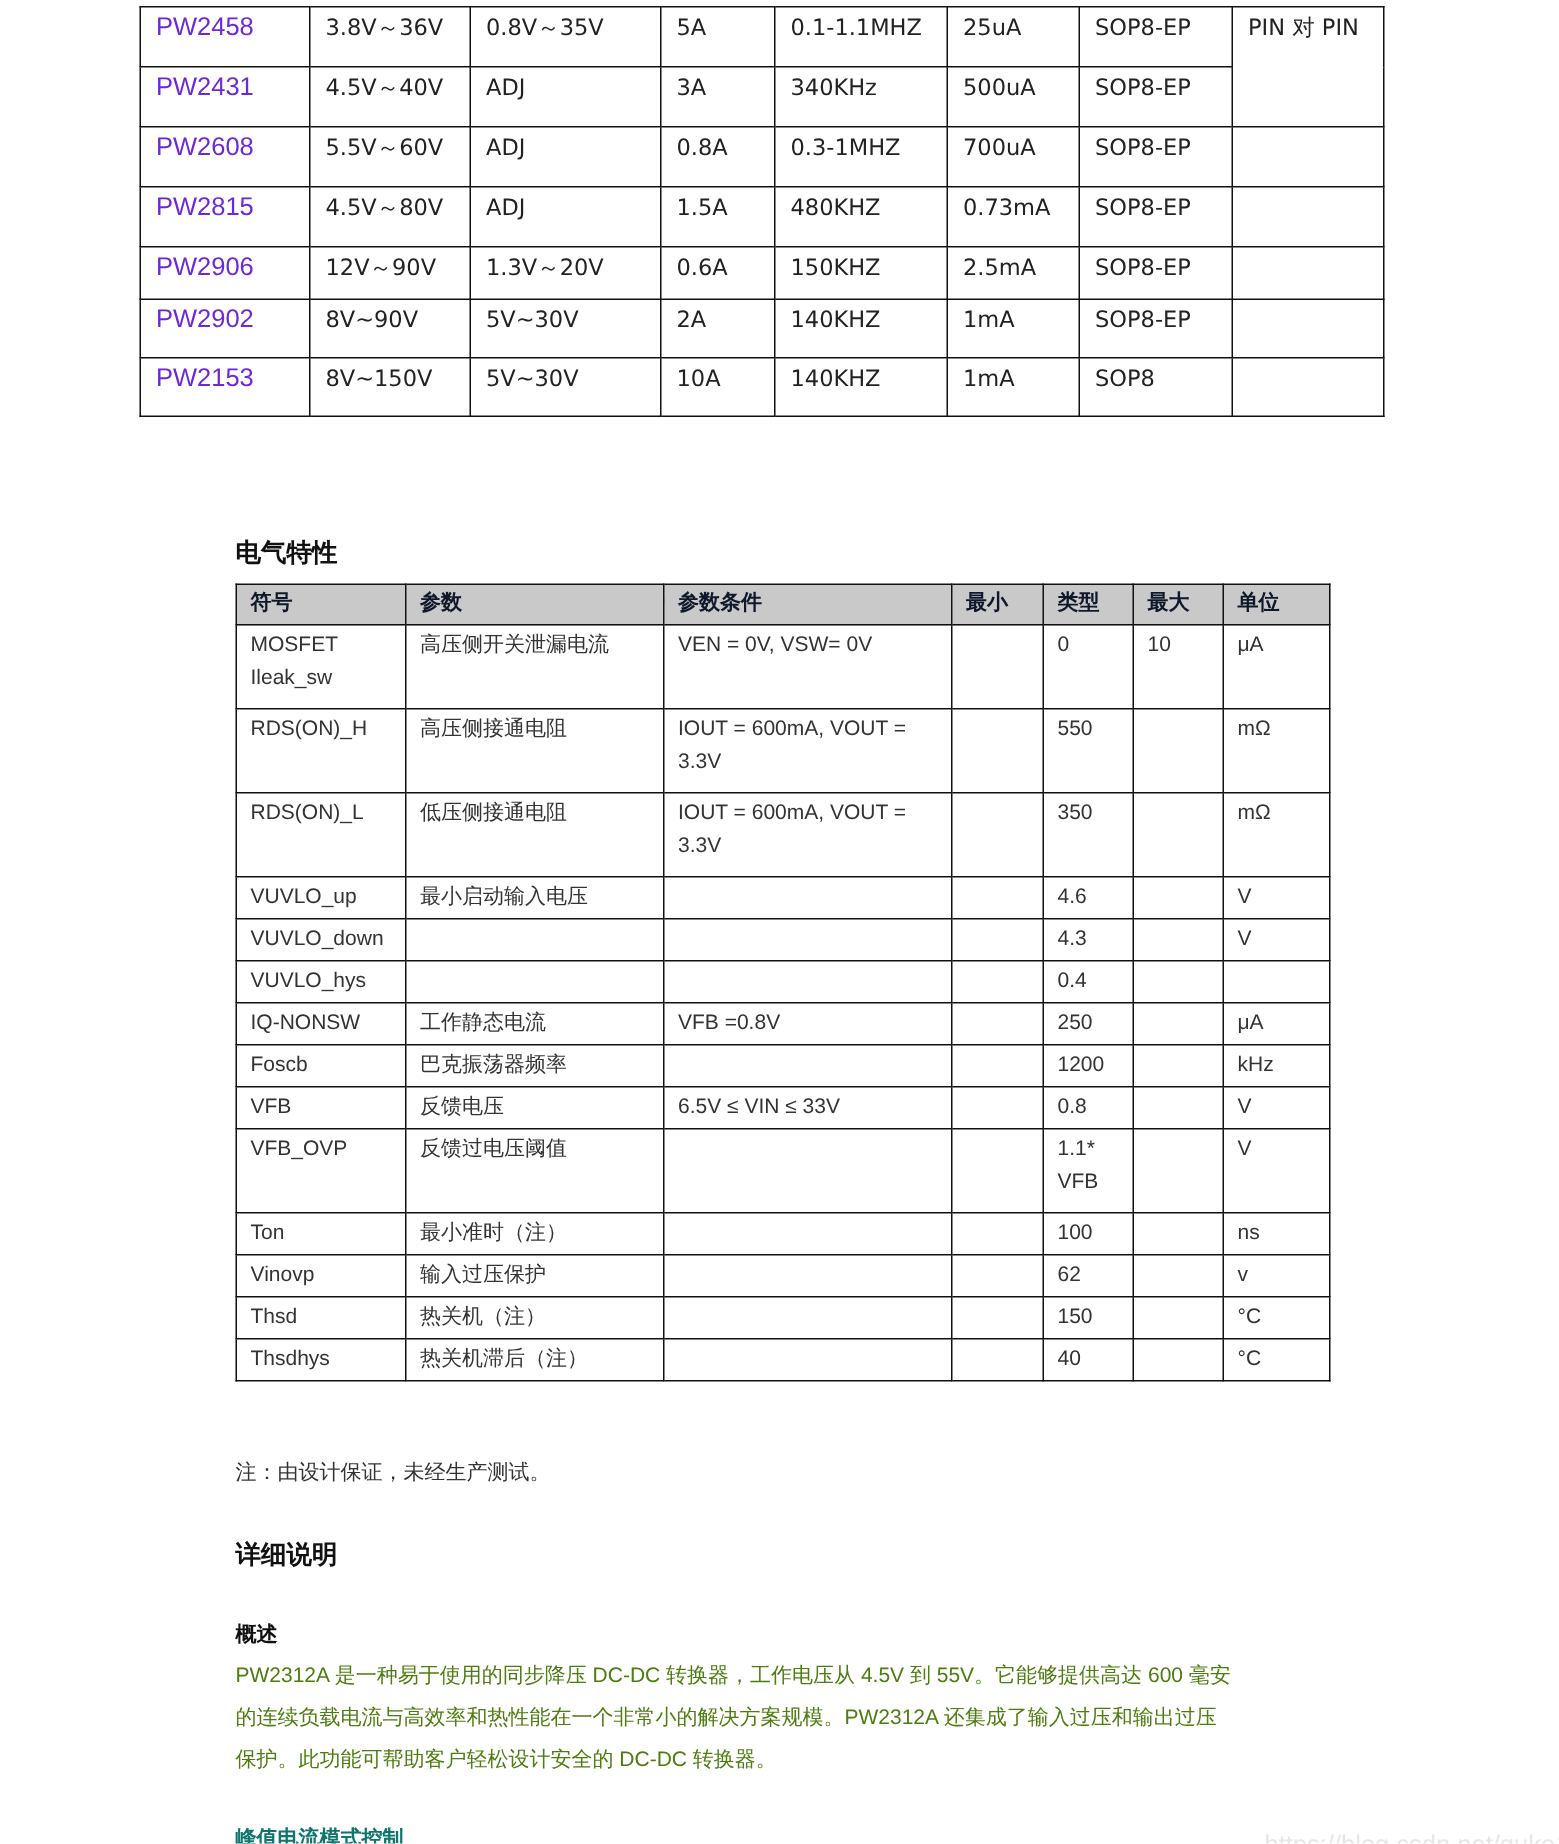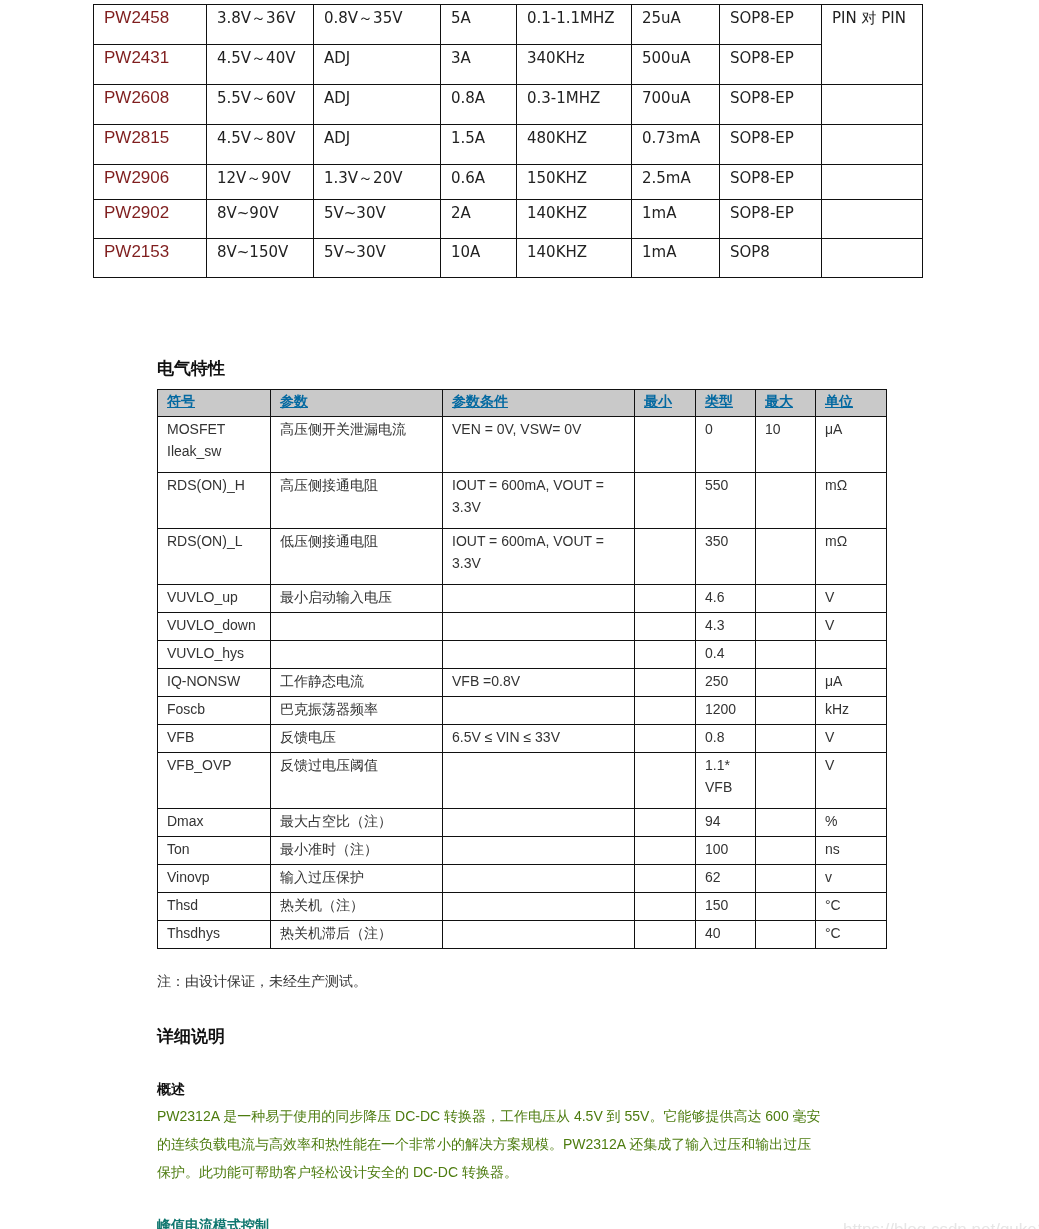--- a/index.html
+++ b/index.html
@@ -5,30 +5,30 @@
   html, body { margin:0; padding:0; background:#ffffff; }
   body { width:1039px; height:1229px; position:relative; overflow:hidden;
          font-family:"DejaVu Sans", "Liberation Sans", sans-serif; color:#222; }
   .abs { position:absolute;margin-top:20px; }
 
   
   table.cmp { position:absolute; left:93px; top:4px; border-collapse:collapse;
               table-layout:fixed; }
   table.cmp td { border:1.5px solid #111; vertical-align:top; padding:4px 0 0 10px;
                  font-size:15px; color:#222; height:35px; box-sizing:border-box; }
-  table.cmp td.model { font-family:"Liberation Sans", sans-serif; font-size:17px; padding-left:10px; padding-top:3px; color:#7f1d1d; }
+  table.cmp td.model { font-family:"Liberation Sans", sans-serif; font-size:17px; padding-left:10px; padding-top:3px; color:#6d28d9; }
 
   .sec-title { font-weight:bold; font-size:17px; color:#111; }
   .note { font-size:14px; color:#333; }
 
   
   table.elec { position:absolute; left:157px; top:389px; border-collapse:collapse; table-layout:fixed; }
   table.elec th { background:#c9c9c9; border:1.5px solid #111; text-align:left;
                   font-size:14px; font-weight:bold; padding:3px 0 0 9px; height:27px;
-                  box-sizing:border-box; vertical-align:top; color:#0369a1;text-decoration:underline; }
+                  box-sizing:border-box; vertical-align:top; color:#0f172a; }
   table.elec td { border:1.5px solid #111; font-size:14px; padding:4px 0 0 9px;
                   vertical-align:top; line-height:28px; box-sizing:border-box; color:#333;
                   font-family:"Liberation Sans", sans-serif; }
   table.elec td .ln { display:block; line-height:28px; margin-top:-6px; }
   table.elec tr.r1 td { height:28px; }
   table.elec tr.r2 td { height:56px; }
 
   .para { font-size:14px; line-height:28px; color:#4d7c0f; width:740px; font-family:"Liberation Sans", sans-serif; }
   .watermark { color:#e6e6e6; font-size:17px; font-family:"Liberation Sans", sans-serif; }
 </style>
@@ -373,43 +373,20 @@
         </td>
         <td>
           <span class="ln"></span>
         </td>
         <td>
           <span class="ln">V</span>
         </td>
       </tr>
       <tr class="r1">
         <td>
-          <span class="ln">Dmax</span>
-        </td>
-        <td>
-          <span class="ln">最大占空比（注）</span>
-        </td>
-        <td>
-          <span class="ln"></span>
-        </td>
-        <td>
-          <span class="ln"></span>
-        </td>
-        <td>
-          <span class="ln">94</span>
-        </td>
-        <td>
-          <span class="ln"></span>
-        </td>
-        <td>
-          <span class="ln">%</span>
-        </td>
-      </tr>
-      <tr class="r1">
-        <td>
           <span class="ln">Ton</span>
         </td>
         <td>
           <span class="ln">最小准时（注）</span>
         </td>
         <td>
           <span class="ln"></span>
         </td>
         <td>
           <span class="ln"></span>

